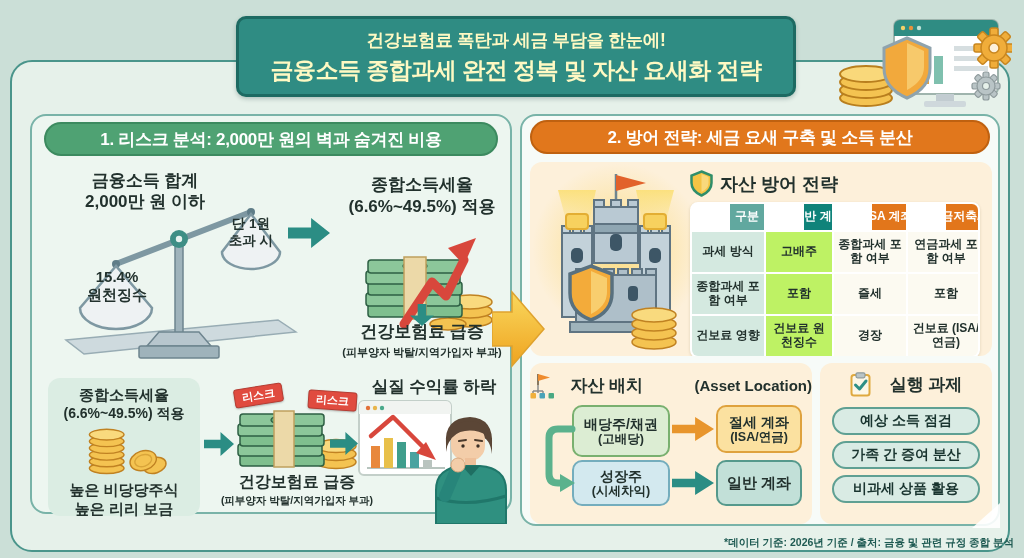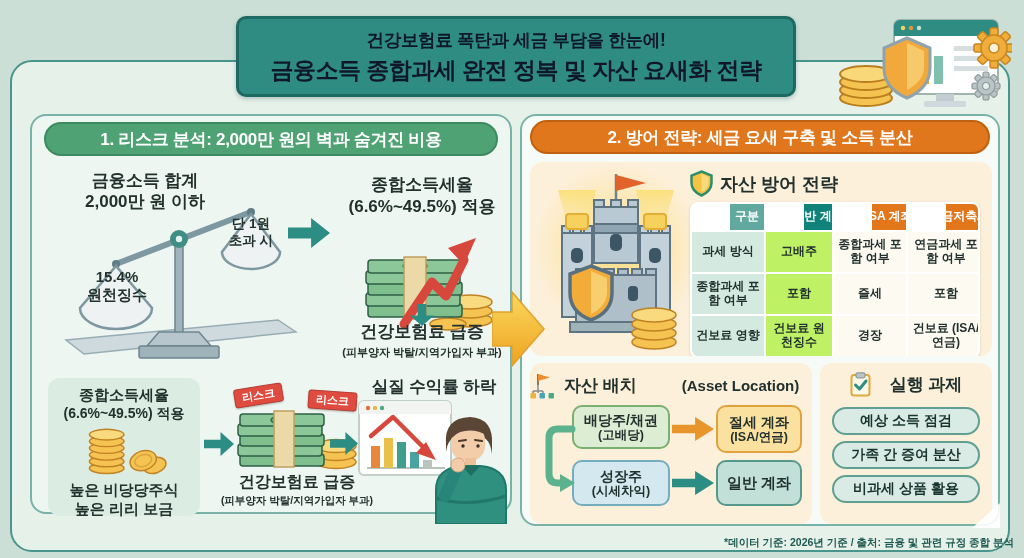--- a/index.html
+++ b/index.html
@@ -3,21 +3,21 @@
 <meta charset="utf-8">
 <style>
   * { box-sizing: border-box; margin: 0; padding: 0; }
   body { background:#b9d2c9; font-family:"Liberation Sans", sans-serif; }
   .stage { position:relative; width:1024px; height:558px; overflow:hidden;
            background:#cbdfd7; font-weight:bold; color:#22312d; }
   .abs { position:absolute; }
   .outer-card { left:10px; top:60px; width:1000px; height:492px;
     background:#e6f1ea; border:2px solid #4a958b; border-radius:22px; }
   .banner { left:236px; top:16px; width:560px; height:81px; background:#2f8c83;
-    border:3px solid #1d6a62; border-radius:10px; color:#0f172a; display:flex;
+    border:3px solid #1d6a62; border-radius:10px; color:#fef9c3; display:flex;
     flex-direction:column; align-items:center; justify-content:center; gap:3px;
     box-shadow:0 2px 4px rgba(20,60,55,.25); z-index:3; }
   .banner .l1 { font-size:17.5px; letter-spacing:-.3px; }
   .banner .l2 { font-size:23px; letter-spacing:-.5px; }
   .panel { border-radius:16px; border:2px solid #79b3a8; }
   .left-panel { left:30px; top:114px; width:482px; height:400px; background:#edf6f0; }
   .right-panel { left:520px; top:114px; width:480px; height:412px; background:#f7fbf8; }
   .pill-header { height:34px; border-radius:17px; color:#fff; font-size:17px;
     display:flex; align-items:center; justify-content:center; letter-spacing:-.3px; }
   .hdr-green { background:#4fa273; border:2px solid #3c8a5f; }
@@ -350,34 +350,34 @@
         <div class="c3">즐세</div>
         <div class="c4">포함</div>
         <div class="c1">건보료 영향</div>
         <div class="c2">건보료 원천징수</div>
         <div class="c3">경장</div>
         <div class="c4">건보료 (ISA/연금)</div>
       </div>
     </div>
 
     <div class="abs cream" style="left:8px; top:247px; width:282px; height:161px;">
-      <div class="abs" style="left:0; top:9px; width:100%; display:flex; align-items:center; justify-content:flex-start; gap:9px;">
+      <div class="abs" style="left:0; top:9px; width:100%; display:flex; align-items:center; justify-content:space-between; gap:9px;">
         <svg width="25" height="27" viewBox="0 0 25 27">
           <line x1="8" y1="2" x2="8" y2="13" stroke="#7c6a50" stroke-width="1.8"></line>
           <polygon points="8,2 20,5.5 8,9" fill="#ef8c2e"></polygon>
           <path d="M8,13 v3 M3,19 h10 M3,19 v2 M8,16 v5 M13,19 v2" stroke="#8a8a8a" stroke-width="1.5" fill="none"></path>
           <rect x="0.5" y="21" width="5.5" height="5.5" rx="1" fill="#f0b03c"></rect>
           <rect x="9.5" y="21" width="5.5" height="5.5" rx="1" fill="#4aa3b8"></rect>
           <rect x="18.5" y="21" width="5.5" height="5.5" rx="1" fill="#49a983"></rect>
         </svg>
         <span style="font-size:17px;">자산 배치</span>
         <span style="font-size:15px;margin-left:36px;">(Asset Location)</span>
       </div>
 
-      <div class="abs flowbox fb-green" style="left:42px; top:42px; width:98px; height:44px;">
+      <div class="abs flowbox fb-green" style="left:42px; top:42px; width:98px; height:52px;">
         <div style="font-size:14px;">배당주/채권</div>
         <div style="font-size:12.5px;">(고배당)</div>
       </div>
       <div class="abs arrow-right orange" style="left:142px; top:54px; width:42px; height:24px;"></div>
       <div class="abs flowbox fb-yellow" style="left:186px; top:42px; width:86px; height:48px;">
         <div style="font-size:14px;">절세 계좌</div>
         <div style="font-size:12.5px;">(ISA/연금)</div>
       </div>
 
       <div class="abs flowbox fb-blue" style="left:42px; top:97px; width:98px; height:46px;">

